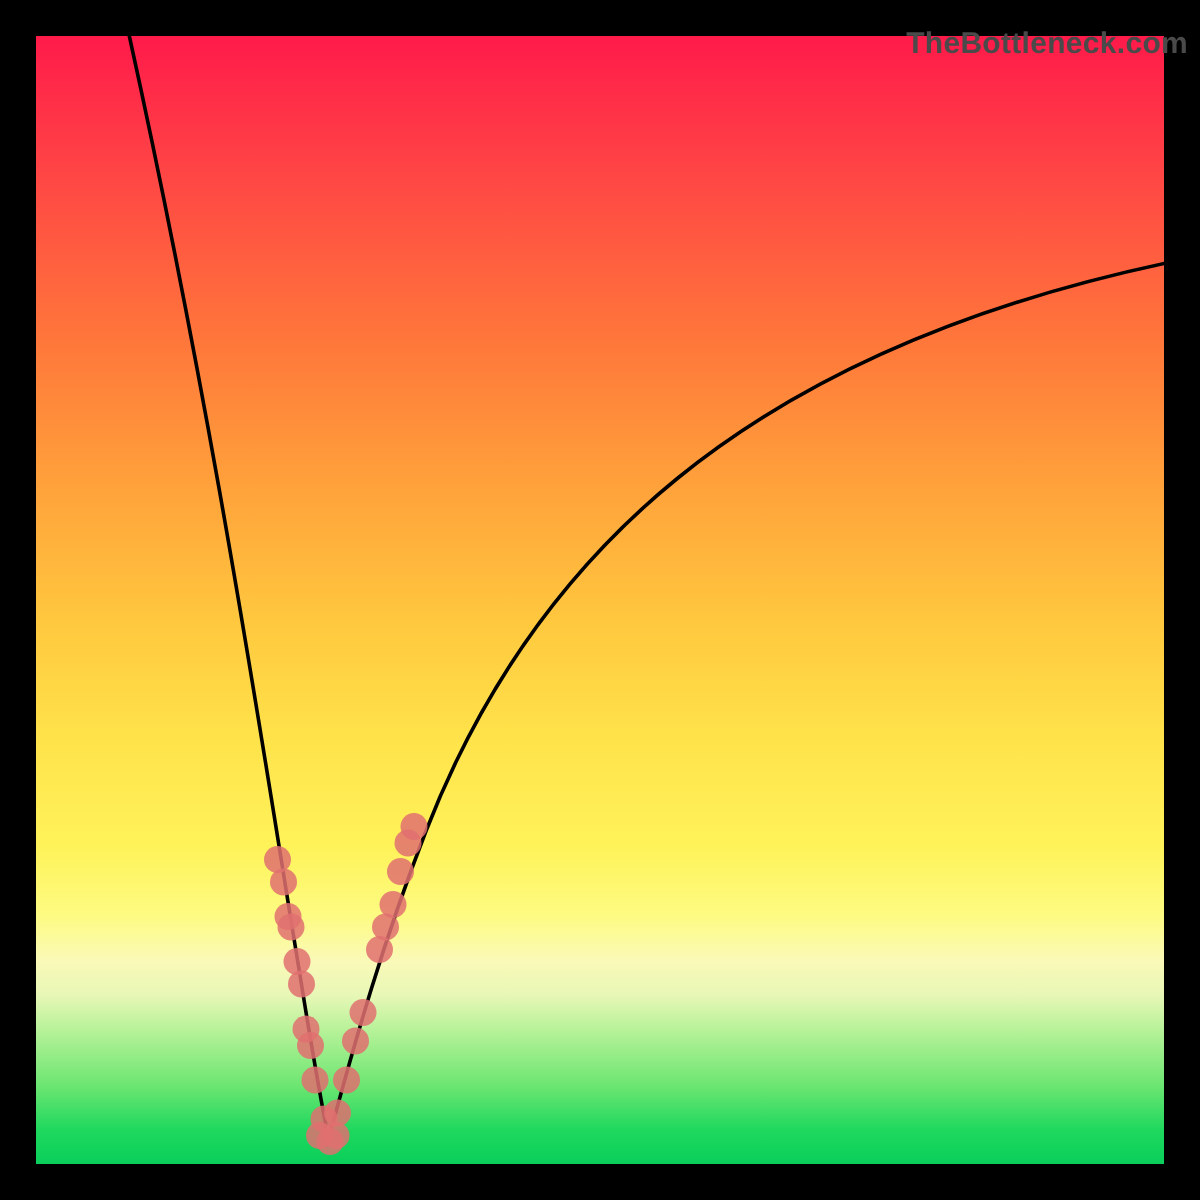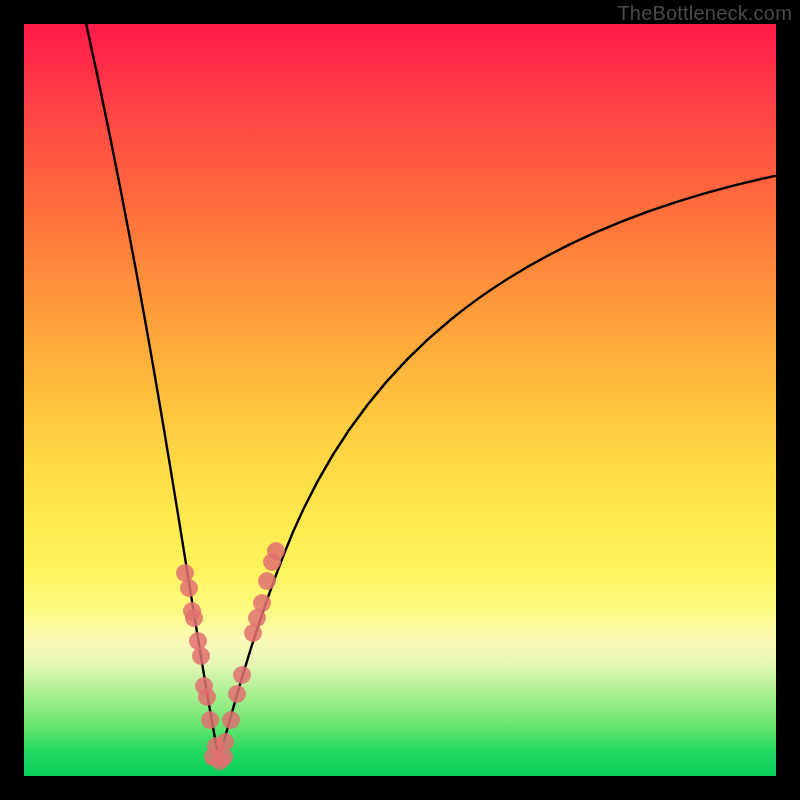--- a/index.html
+++ b/index.html
@@ -30,25 +30,25 @@
       #faf9b8 82%,
       #e8f7b6 85%,
       #b9f29a 88%,
       #6de672 93%,
       #1fd85e 97%,
       #09cf5a 100%
     );
   }
   .watermark {
     position: absolute;
-    top: 2px;
+    top: 18px;
     right: 8px;
     color: #4a4a4a;
     font-size: 20px;
-    font-weight: 400;
+    font-weight: 700;
     letter-spacing: 0.2px;
     z-index: 5;
     user-select: none;
   }
   svg.curve {
     position: absolute;
     left: 0;
     top: 0;
     width: 752px;
     height: 752px;

